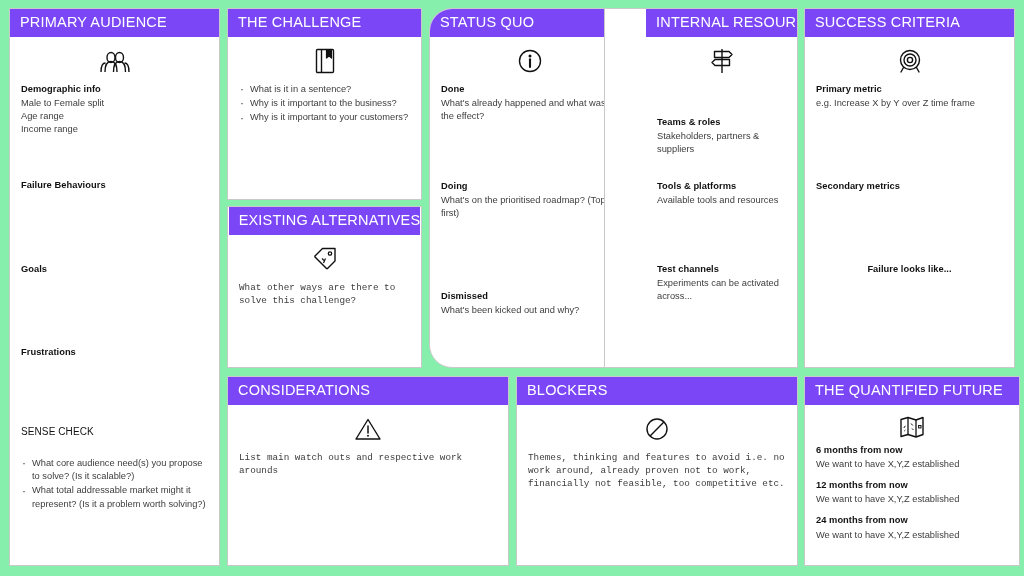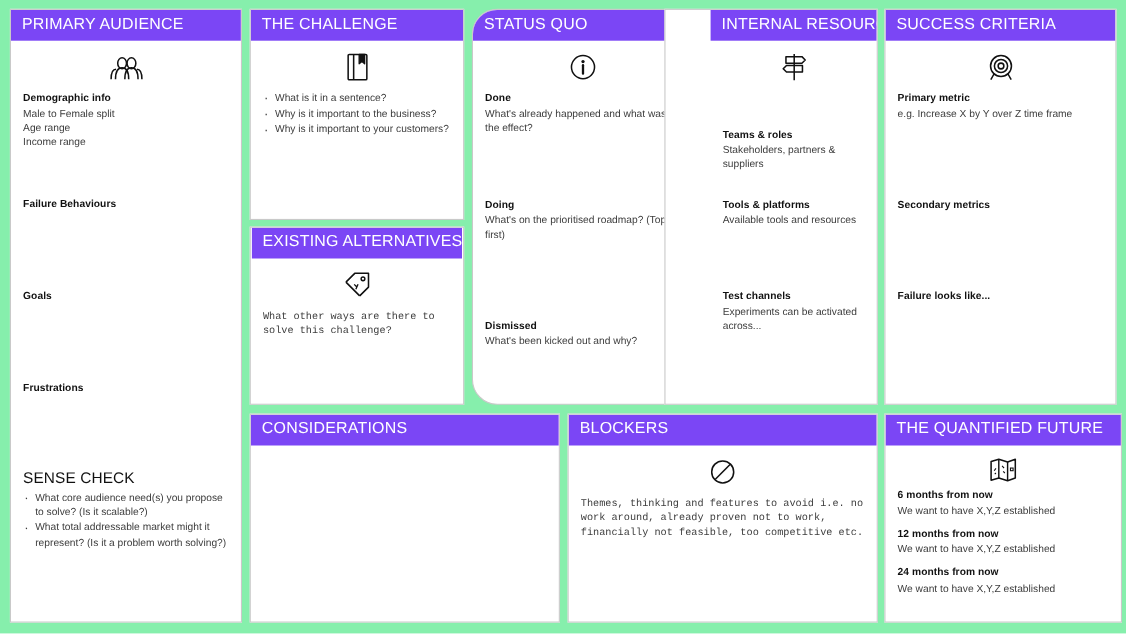--- a/index.html
+++ b/index.html
@@ -98,24 +98,24 @@
     position: absolute;
     left: 1px;
     top: -0.5px;
     font-size: 12px;
     line-height: 1.25;
     color: #3d3d3d;
   }
 
   
   .sense-title {
-    font-size: 14px;
+    font-size: 10px;
     color: #111111;
     letter-spacing: 0.1px;
-    margin-bottom: 4px;
+    margin-bottom: 20px;
   }
 
   
   .stack { position: relative; height: 100%; }
   .at { position: absolute; left: 0; right: 0; }
 </style>
 </head>
 <body>
 
 <div class="canvas">
@@ -278,29 +278,41 @@
       </div>
 
       <div class="stack">
         <div class="at" style="top:0;">
           <div class="field-label">Primary metric</div>
           <div class="field-hint">e.g. Increase X by Y over Z time frame</div>
         </div>
         <div class="at" style="top:97px;">
           <div class="field-label">Secondary metrics</div>
         </div>
-        <div class="at" style="top:180px;">
+        <div class="at" style="top:180px;text-align:center;">
           <div class="field-label">Failure looks like...</div>
         </div>
       </div>
     </div>
   </section>
 
   <section class="panel" style="left:227px; top:376px; width:282px; height:190px;">
     <div class="panel-header">CONSIDERATIONS</div>
+    <div class="panel-body">
+
+      <div class="icon-wrap">
+        <svg width="30" height="26" viewBox="0 0 30 26">
+          <path d="M15 3.5 L27 23 L3 23 Z" fill="none" stroke="#111" stroke-width="1.4" stroke-linejoin="round"></path>
+          <line x1="15" y1="10" x2="15" y2="17" stroke="#111" stroke-width="1.5" stroke-linecap="round"></line>
+          <circle cx="15" cy="19.8" r="0.95" fill="#111"></circle>
+        </svg>
+      </div>
+
+      <div class="para">List main watch outs and respective work arounds</div>
+    </div>
   </section>
 
   <section class="panel" style="left:516px; top:376px; width:282px; height:190px;">
     <div class="panel-header">BLOCKERS</div>
     <div class="panel-body">
 
       <div class="icon-wrap">
         <svg width="26" height="26" viewBox="0 0 26 26">
           <circle cx="13" cy="13" r="10" fill="none" stroke="#111" stroke-width="1.4"></circle>
           <line x1="6.1" y1="19.9" x2="19.9" y2="6.1" stroke="#111" stroke-width="1.4"></line>

